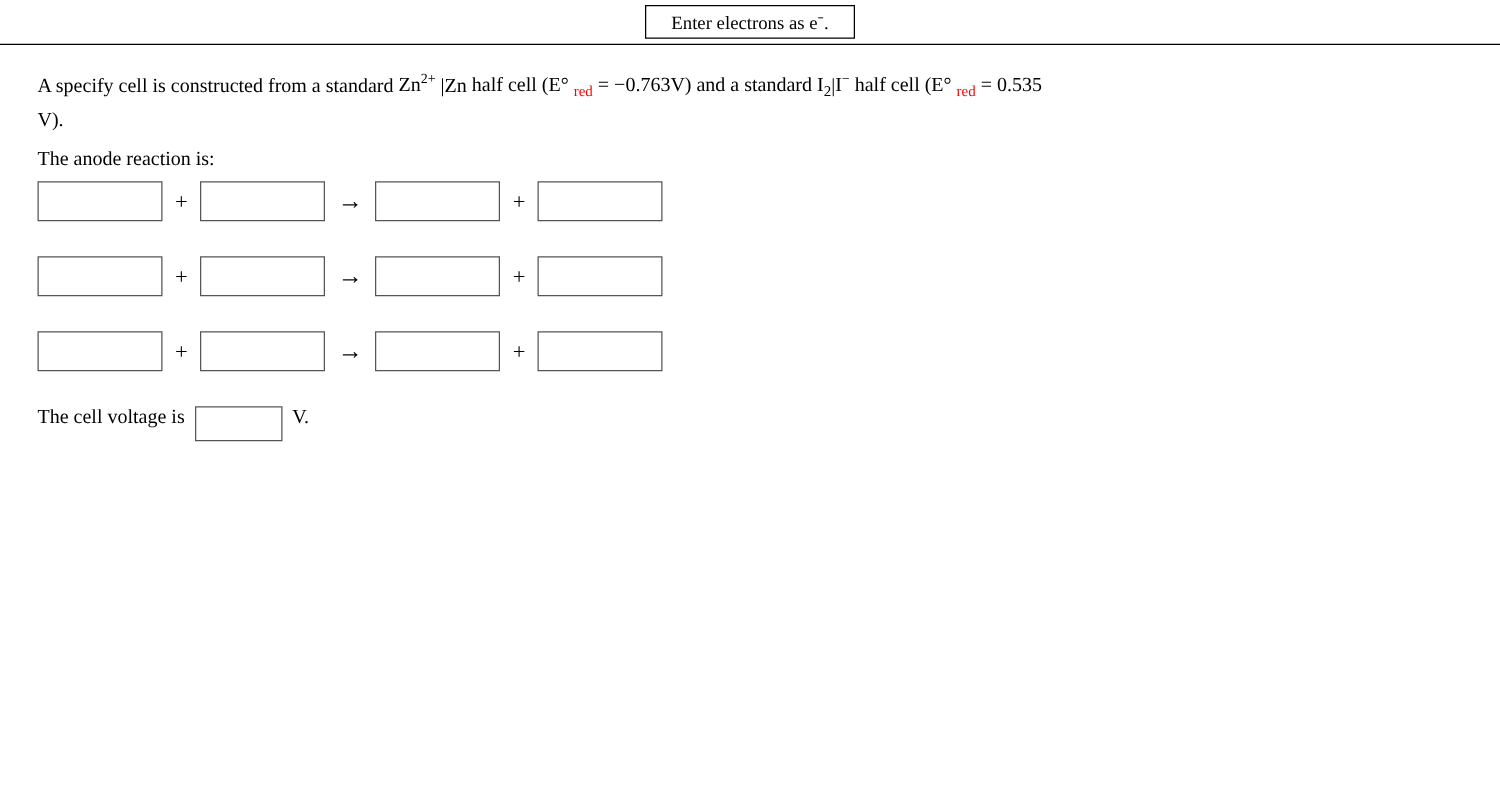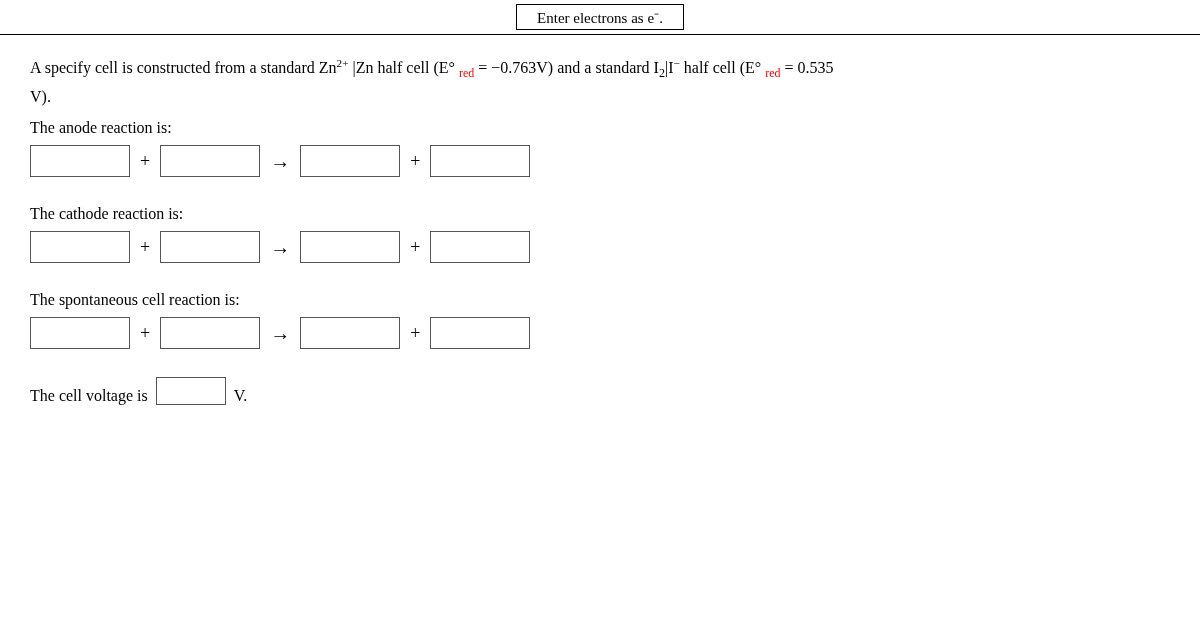--- a/index.html
+++ b/index.html
@@ -98,21 +98,21 @@
       font-weight: normal;
     }
 
     .arrow {
       font-size: 20px;
       display: inline-block;
     }
 
     .cell-voltage-row {
       display: flex;
-      align-items: flex-end;
+      align-items: flex-start;
       gap: 8px;
       margin-top: 10px;
     }
 
     .cell-voltage-label {
       font-size: 16px;
     }
 
     .voltage-input {
       border: 1px solid #555;
@@ -169,42 +169,40 @@
         <input type="text" style="">
       </div>
       <span class="plus-sign">+</span>
       <div class="input-box">
         <input type="text" style="">
       </div>
     </div>
   </div>
 
   <div class="reaction-section">
-    <div class="reaction-label">The cathode reaction is:</div>
     <div class="reaction-row">
       <div class="input-box">
         <input type="text" style="">
       </div>
       <span class="plus-sign">+</span>
       <div class="input-box">
         <input type="text" style="">
       </div>
       <span class="arrow">→</span>
       <div class="input-box">
         <input type="text" style="">
       </div>
       <span class="plus-sign">+</span>
       <div class="input-box">
         <input type="text" style="">
       </div>
     </div>
   </div>
 
   <div class="reaction-section">
-    <div class="reaction-label">The spontaneous cell reaction is:</div>
     <div class="reaction-row">
       <div class="input-box">
         <input type="text" style="">
       </div>
       <span class="plus-sign">+</span>
       <div class="input-box">
         <input type="text" style="">
       </div>
       <span class="arrow">→</span>
       <div class="input-box">

